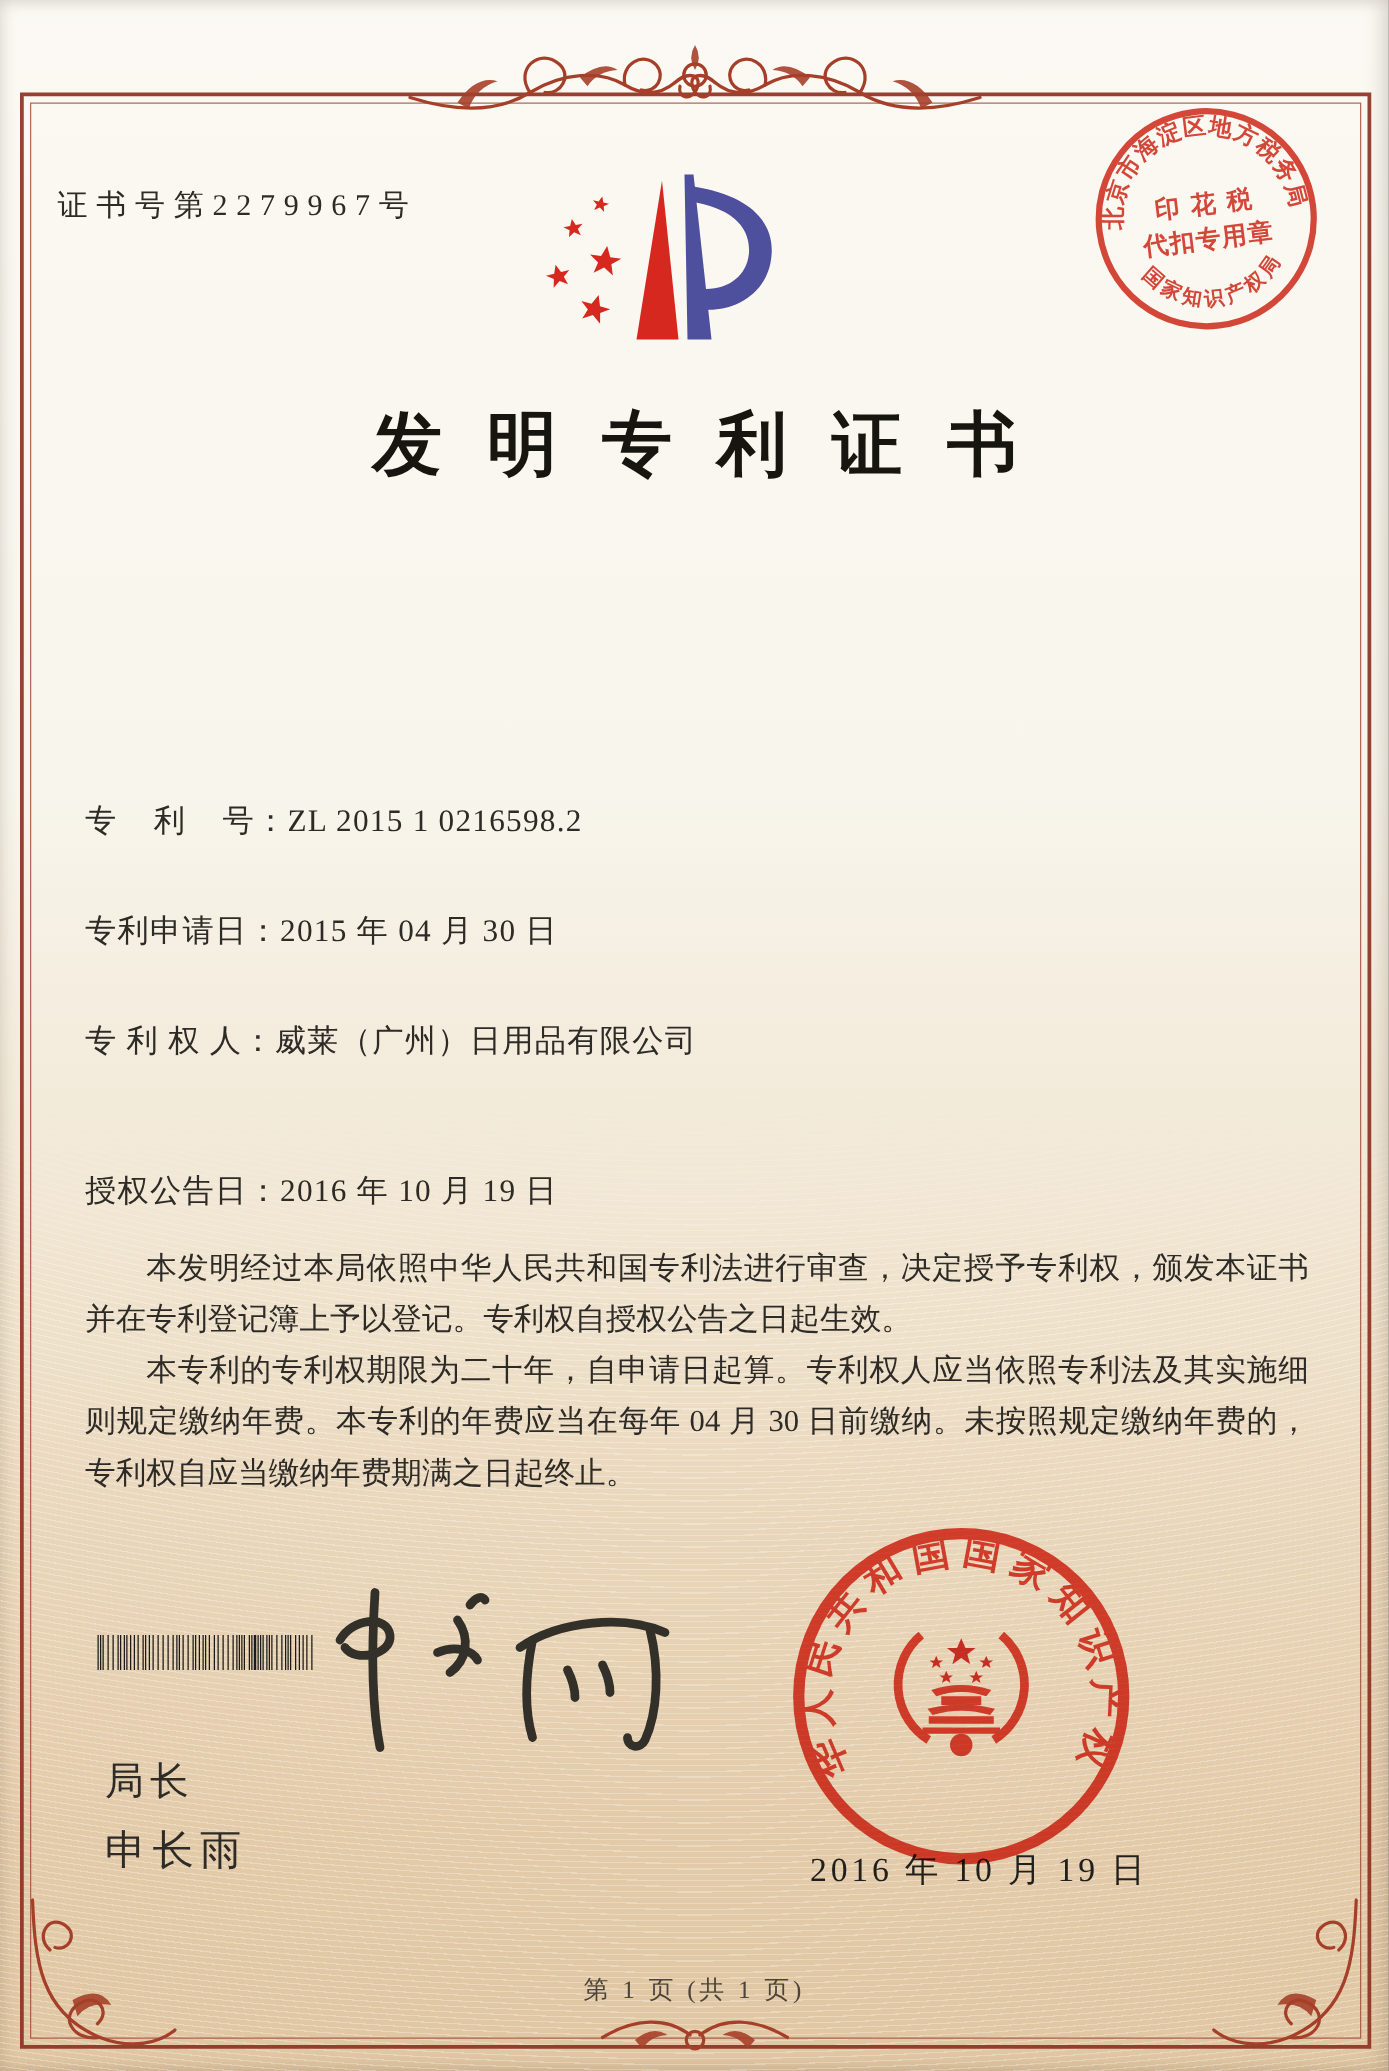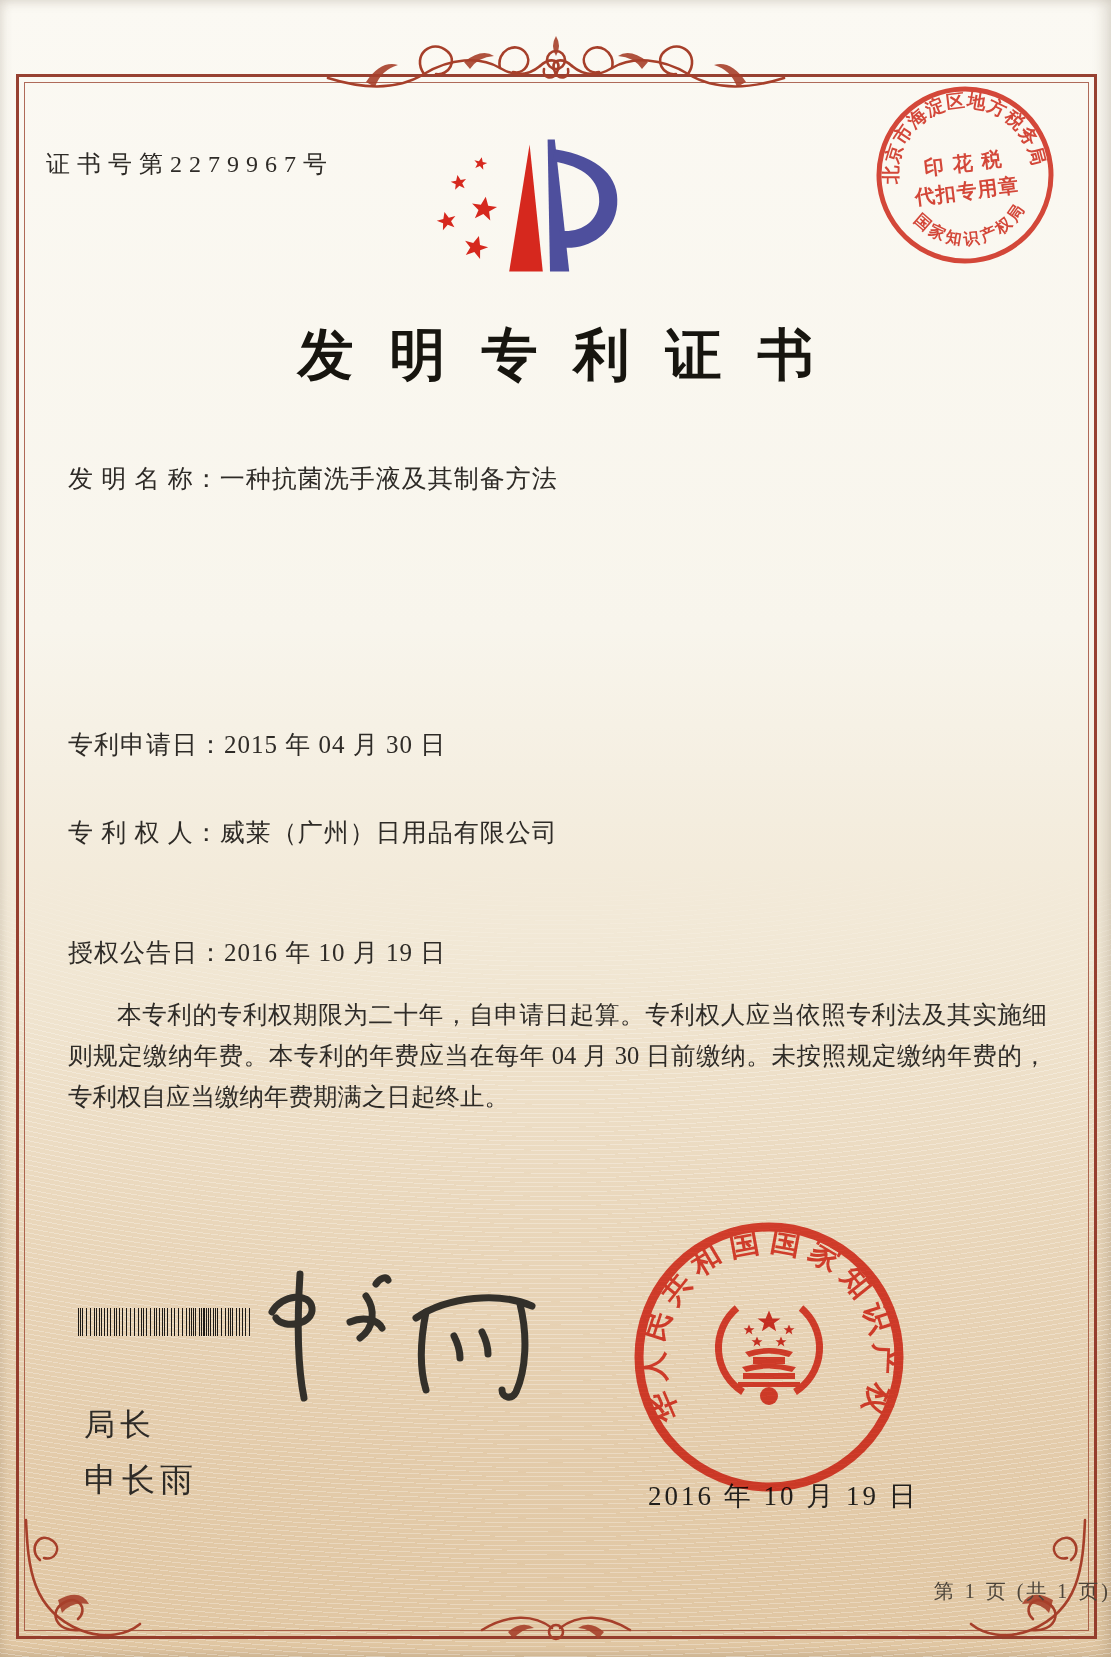--- a/index.html
+++ b/index.html
@@ -54,21 +54,21 @@
   .signature{position:absolute;left:248px;top:1266px;}
   .signature path{stroke:#33302a;stroke-width:7;fill:none;stroke-linecap:round;stroke-linejoin:round;}
 
   .issue-date{position:absolute;left:648px;top:1478px;font-size:27px;letter-spacing:3px;color:#211f1c;}
   .official-seal{position:absolute;left:628px;top:1216px;mix-blend-mode:multiply;opacity:.93;}
   .official-seal .ring{stroke:var(--seal-red);fill:none;stroke-width:9;}
   .official-seal text{fill:var(--seal-red);font-family:"Liberation Serif","DejaVu Serif",serif;font-weight:700;}
   .official-seal .emb{fill:var(--seal-red);}
   .official-seal .embs{stroke:var(--seal-red);fill:none;}
 
-  .page-footer{position:absolute;left:0;width:100%;top:1578px;text-align:right;
+  .page-footer{position:absolute;left:0;width:100%;top:1578px;text-align:center;
     font-size:20px;letter-spacing:3px;color:#4c443a;}
 </style>
 </head>
 <body>
 
 <div class="page">
   <div class="waves"></div>
   <div class="frame-outer"></div>
   <div class="frame-inner"></div>
 
@@ -144,26 +144,27 @@
     </text>
     <text font-size="16" letter-spacing="3">
       <textPath href="#tarcBot" startOffset="50%" text-anchor="middle">国家知识产权局</textPath>
     </text>
     <text x="93" y="88" text-anchor="middle" font-size="20" letter-spacing="2">印 花 税</text>
     <text x="93" y="116" text-anchor="middle" font-size="20" letter-spacing="1">代扣专用章</text>
   </svg>
 
   <div class="title">发明专利证书</div>
 
-  <div class="frow" style="top:462px"><span class="flabel">发 明 名 称：</span><span class="fvalue">一种抗菌洗手液及其制备方法</span></div>
+  <div class="frow" style="top:640px"><span class="flabel">专    利    号：</span><span class="fvalue">ZL 2015 1 0216598.2</span></div>
   <div class="frow" style="top:728px"><span class="flabel">专利申请日：</span><span class="fvalue">2015 年 04 月 30 日</span></div>
   <div class="frow" style="top:816px"><span class="flabel">专 利 权 人：</span><span class="fvalue">威莱（广州）日用品有限公司</span></div>
   <div class="frow" style="top:936px"><span class="flabel">授权公告日：</span><span class="fvalue">2016 年 10 月 19 日</span></div>
 
   <div class="paras">
+    <p>本发明经过本局依照中华人民共和国专利法进行审查，决定授予专利权，颁发本证书并在专利登记簿上予以登记。专利权自授权公告之日起生效。</p>
     <p>本专利的专利权期限为二十年，自申请日起算。专利权人应当依照专利法及其实施细则规定缴纳年费。本专利的年费应当在每年 04 月 30 日前缴纳。未按照规定缴纳年费的，专利权自应当缴纳年费期满之日起终止。</p>
   </div>
 
   <div class="barcode" id="barcode">
       <div style="width: 1px; margin-right: 1px;"></div>
       <div style="width: 1px; margin-right: 1px;"></div>
       <div style="width: 1px; margin-right: 3px;"></div>
       <div style="width: 1px; margin-right: 3px;"></div>
       <div style="width: 1px; margin-right: 3px;"></div>
       <div style="width: 1px; margin-right: 1px;"></div>

